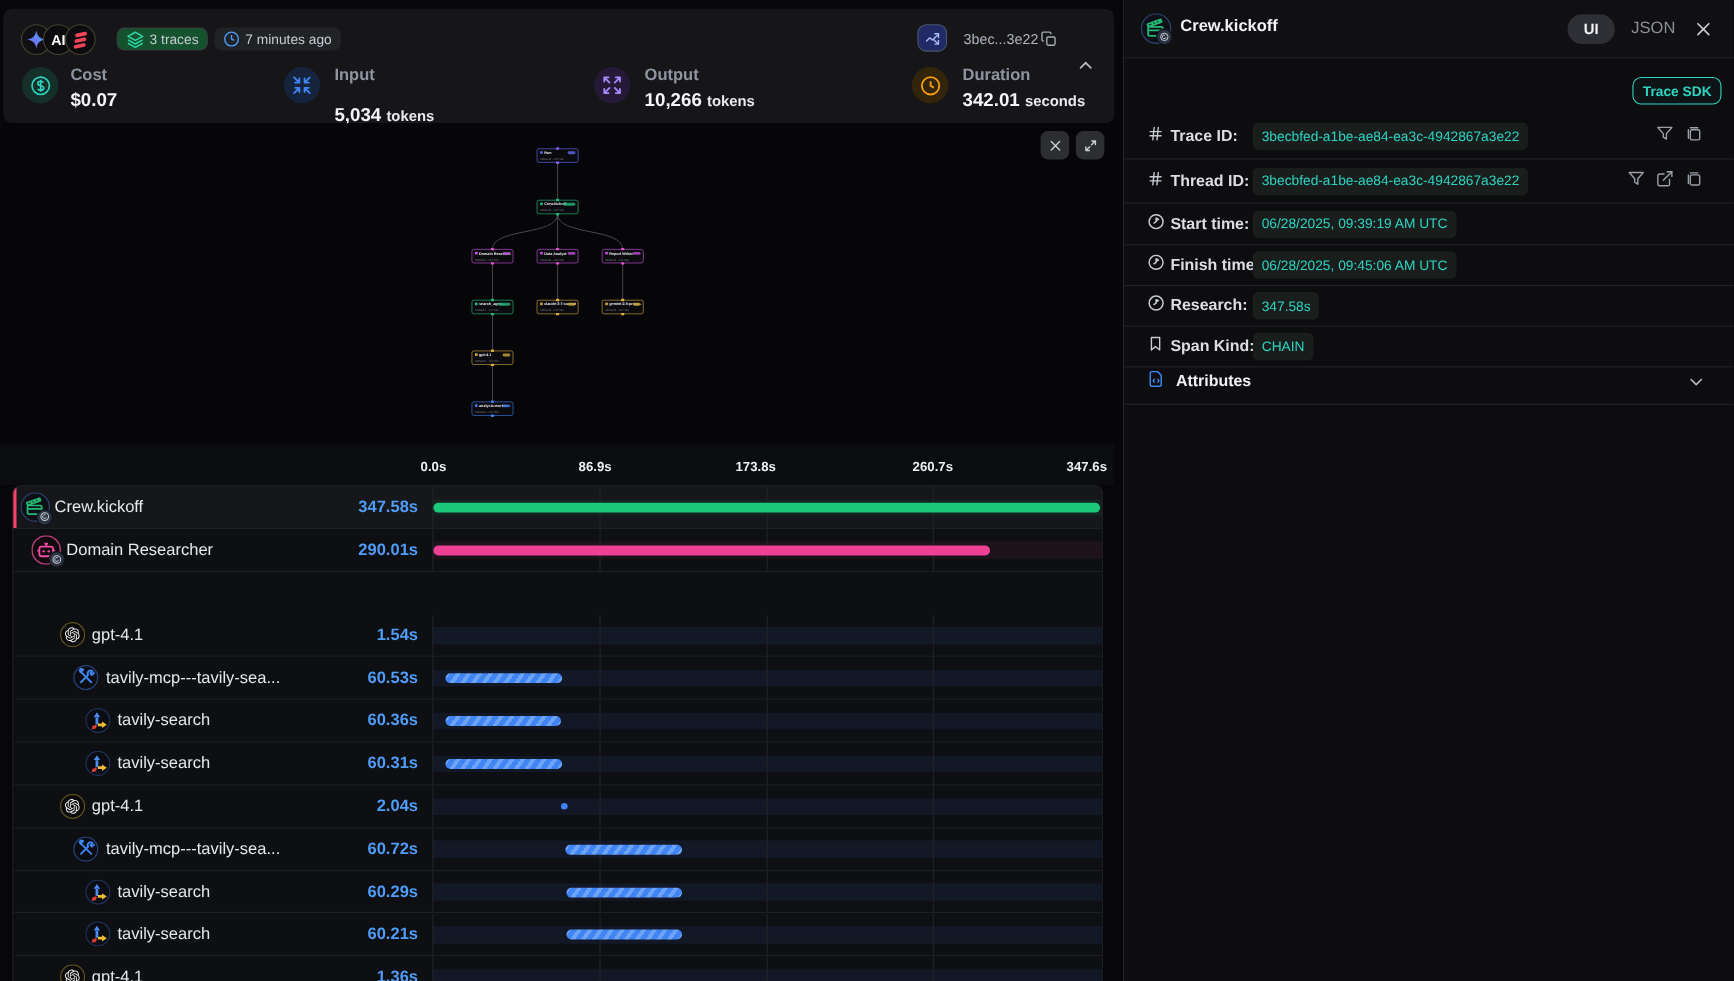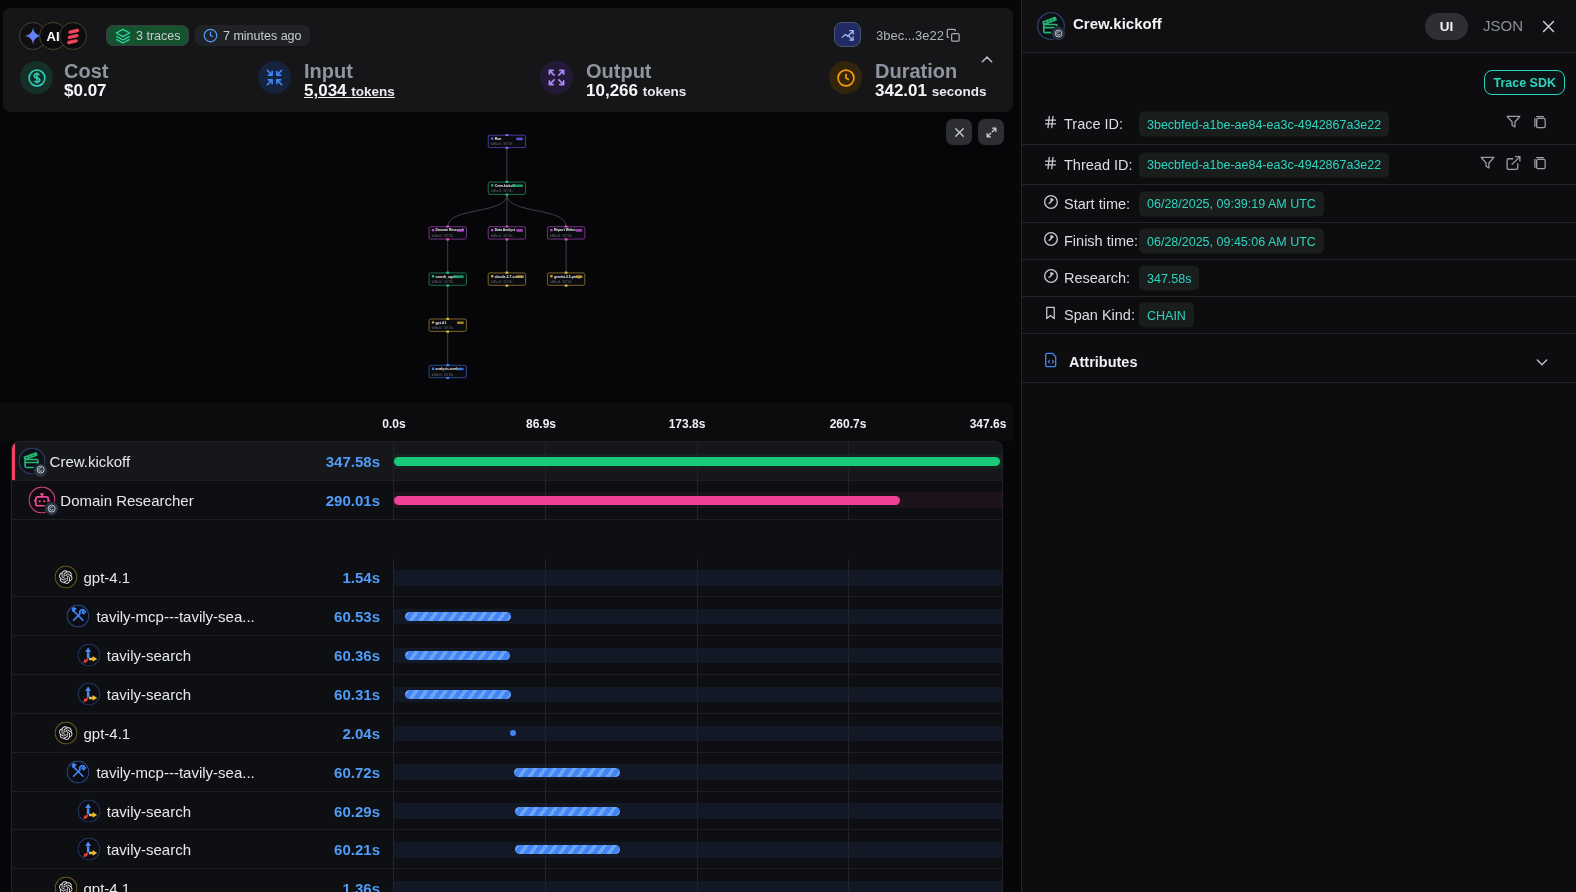--- a/index.html
+++ b/index.html
@@ -5,21 +5,21 @@
   * { margin:0; padding:0; box-sizing:border-box; }
   html,body { width:1576px; height:892px; background:#070709; overflow:hidden;
     font-family:"Liberation Sans", sans-serif; }
   .abs { position:absolute; }
   
   #hdr { left:3px; top:8px; width:1010px; height:104px; background:#161619; border-radius:8px; }
   .avatar { position:absolute; top:14px; width:28px; height:28px; border-radius:50%;
     background:#101013; border:1px solid #45422e; display:flex; align-items:center; justify-content:center; }
   .pill { position:absolute; top:17px; height:21px; display:flex; align-items:center; gap:5px;
     border-radius:7px; padding:0 8px; color:#c7cbd2; font-size:12.5px; }
-  .statlbl { font-weight:bold; font-size:20px; color:#8f95a0; }
+  .statlbl { font-weight:bold; font-size:15px; color:#8f95a0; }
   .statval { font-weight:bold; font-size:17px; color:#f4f5f7; }
   .statval small { font-weight:bold; font-size:13.5px; color:#e8eaee; }
   .statcirc { position:absolute; width:33px; height:33px; border-radius:50%; top:53px;
     display:flex; align-items:center; justify-content:center; }
   
   #graph { left:3px; top:112px; width:1010px; height:291px; background:#060608; }
   #axis { left:0; top:403px; width:1013px; height:38px; background:#0b0c0e; }
   .axlbl { position:absolute; top:14px; font-size:12px; font-weight:bold; color:#eef0f3; transform:translateX(-50%); }
   #tbl { left:11px; top:441px; width:992px; height:460px; background:#0e0f12;
      border:1px solid #212227; border-bottom:none; border-radius:8px 8px 0 0; overflow:hidden; }
@@ -31,21 +31,21 @@
   .bar.green { background:#1bc97a; }
   .bar.pink  { background:#ee4095; }
   .bar.blue  { background:repeating-linear-gradient(125deg,#6da4f6 0 3.5px,#4184f3 3.5px 8px); }
   .gl { position:absolute; top:0; bottom:0; width:1px; background:#222329; }
   .cicon { position:absolute; top:50%; transform:translate(-50%,-50%); border-radius:50%;
     display:flex; align-items:center; justify-content:center; }
   
   #panel { left:1021px; top:0; width:555px; height:892px; background:#0d0d0f; border-left:1px solid #26262a; }
   #ph { position:absolute; left:0; top:0; width:100%; height:53px; border-bottom:1px solid #222226; background:#101013; }
   .prow { position:absolute; left:0; width:100%; border-bottom:1px solid #222327; }
-  .plbl { position:absolute; font-size:14.5px; color:#dcdee2; }
+  .plbl { position:absolute; font-size:14.5px; color:#dcdee2;font-weight:bold; }
   .chip { position:absolute; left:117px; background:#191e1d; border-radius:5px; color:#2dd4bf;
      font-size:12.5px; display:flex; align-items:center; padding:0 8px; height:25px; top:50%; transform:translateY(-50%); }
   .picon { position:absolute; left:21px; top:50%; transform:translateY(-50%); }
   .ricon { position:absolute; top:50%; transform:translateY(-50%); }
 </style>
 </head>
 <body>
 
 <div id="hdr" class="abs">
   <div class="avatar" style="left:16px;">
@@ -111,21 +111,21 @@
   <span class="statval abs" style="left:61px; top:73px;">$0.07</span>
   <div class="statcirc" style="left:255px; background:#15233d;">
     <svg width="19" height="19" viewBox="0 0 24 24" fill="none" stroke="#3e86f3" stroke-width="2.1" stroke-linecap="round" stroke-linejoin="round">
       <path d="m15 15 6 6m-6-6v4.8m0-4.8h4.8"></path>
         <path d="M9 19.8V15m0 0H4.2M9 15l-6 6"></path>
       <path d="M15 4.2V9m0 0h4.8M15 9l6-6"></path>
         <path d="M9 4.2V9m0 0H4.2M9 9 3 3"></path>
     </svg>
   </div>
   <span class="statlbl abs" style="left:301px; top:52px;">Input</span>
-  <span class="statval abs" style="left:301px; top:73px;text-decoration:underline;">5,034 <small>tokens</small></span>
+  <span class="statval abs" style="left:301px; top:87px;">5,034 <small>tokens</small></span>
   <div class="statcirc" style="left:537px; background:#241a38;">
     <svg width="19" height="19" viewBox="0 0 24 24" fill="none" stroke="#a78bfa" stroke-width="2.1" stroke-linecap="round" stroke-linejoin="round">
       <path d="m21 21-6-6m6 6v-4.8m0 4.8h-4.8"></path>
         <path d="M3 16.2V21m0 0h4.8M3 21l6-6"></path>
       <path d="M21 7.8V3m0 0h-4.8M21 3l-6 6"></path>
         <path d="M3 7.8V3m0 0h4.8M3 3l6 6"></path>
     </svg>
   </div>
   <span class="statlbl abs" style="left:583px; top:52px;">Output</span>
   <span class="statval abs" style="left:583px; top:73px;">10,266 <small>tokens</small></span>
@@ -579,21 +579,21 @@
     <span class="plbl" style="left:42px; top:50%; transform:translateY(-50%);">Research:</span>
     <span class="chip">347.58s</span>
       </div>
       <div class="prow" style="top:297px; height:37px;">
     <span class="picon"><svg width="15" height="15" viewBox="0 0 24 24" fill="none" stroke="#c8ccd2" stroke-width="2" stroke-linejoin="round">
             <path d="M6 3h12v18l-6-5-6 5z"></path>
           </svg></span>
     <span class="plbl" style="left:42px; top:50%; transform:translateY(-50%);">Span Kind:</span>
     <span class="chip">CHAIN</span>
       </div>
-      <div class="prow" style="top:342px; height:41px;">
+      <div class="prow" style="top:327px; height:41px;">
    <span class="picon"><svg width="16" height="16" viewBox="0 0 24 24" fill="none" stroke="#3e86f3" stroke-width="2" stroke-linejoin="round">
             <path d="M6 2h8l5 5v13a2 2 0 0 1-2 2H6a2 2 0 0 1-2-2V4a2 2 0 0 1 2-2z"></path>
             <path d="M10 12l-2 2.5 2 2.5 M14 12l2 2.5-2 2.5" stroke-width="1.8"></path>
           </svg></span>
    <span class="plbl" style="left:47px; top:50%; transform:translateY(-50%); font-weight:bold; color:#f0f1f4;">Attributes</span>
    <svg class="ricon" style="right:26px;" width="16" height="16" viewBox="0 0 24 24" fill="none" stroke="#b8bcc4" stroke-width="2.2" stroke-linecap="round">
           <path d="M5 9 L12 16 L19 9"></path>
         </svg>
       </div>
     </div>

